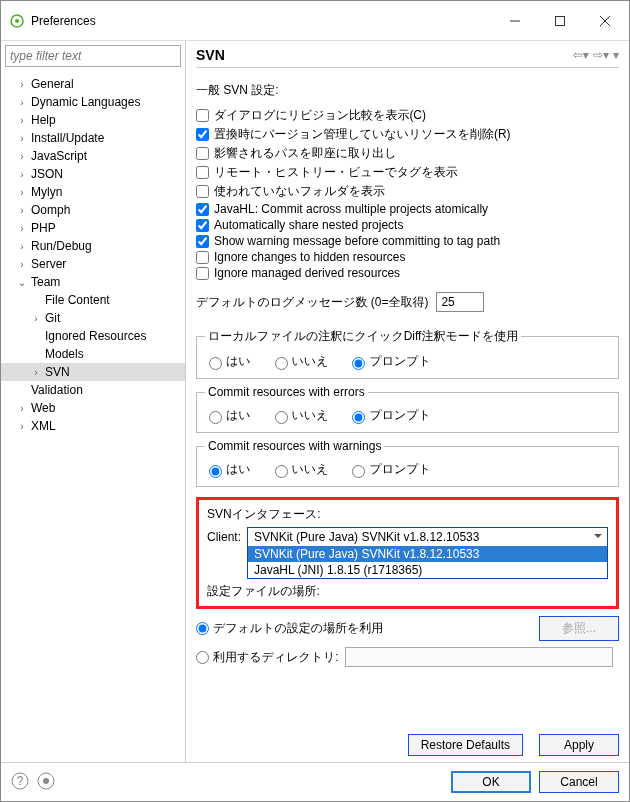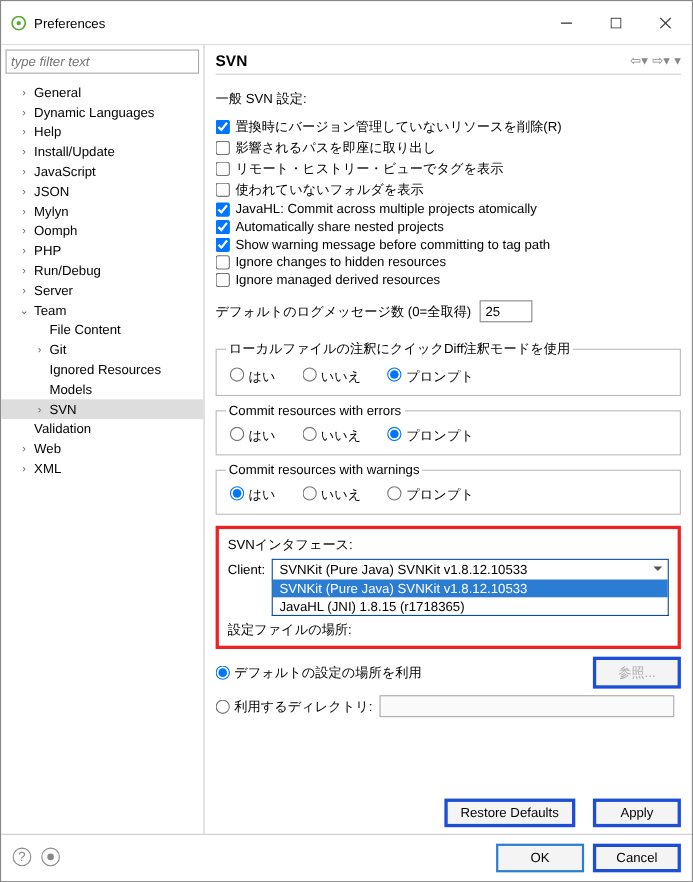--- a/index.html
+++ b/index.html
@@ -22,33 +22,33 @@
 .content-title { font-size: 14px; font-weight: 600; flex: 1; }
 .nav-icons { display: flex; gap: 4px; color: #888; }
 .section-title { margin: 4px 0 6px 0; }
 .chk-row { display: flex; align-items: center; margin: 2px 0; }
 .chk-row input { margin-right: 5px; }
 .row-inline { display: flex; align-items: center; gap: 8px; margin: 10px 0; }
 .row-inline input[type=text] { width: 48px; padding: 2px 4px; border: 1px solid #888; }
 fieldset.grp { border: 1px solid #bbb; margin: 6px 0; padding: 4px 8px 8px 8px; }
 fieldset.grp legend { padding: 0 3px; }
 .radio-row { display: flex; gap: 24px; margin-top: 4px; margin-left: 4px; }
-.radio-row label { display: flex; align-items: flex-start; gap: 4px; }
+.radio-row label { display: flex; align-items: flex-end; gap: 4px; }
 .highlight-box { border: 3px solid #e22; padding: 6px 8px; margin: 4px 0; }
 .client-row { display: flex; align-items: center; gap: 6px; margin: 4px 0; }
 .select-wrap { flex: 1; position: relative; }
 .select-display { border: 1px solid #0a4b9b; background: #fff; padding: 2px 20px 2px 6px; position: relative; }
 .select-display::after { content: ""; position: absolute; right: 5px; top: 6px; border: 4px solid transparent; border-top-color: #555; }
 .select-dropdown { position: absolute; left: 0; right: 0; top: 19px; border: 1px solid #0a4b9b; border-top: none; background: #fff; z-index: 10; }
 .select-opt { padding: 1px 6px; }
 .select-opt.sel { background: #2b7cd3; color: #fff; }
 .cfg-row { display: flex; align-items: center; margin: 3px 0; }
 .cfg-row label { display: flex; align-items: center; gap: 4px; }
 .dir-input { flex: 1; margin: 0 6px; padding: 2px 4px; border: 1px solid #aaa; background: #fafafa; }
-.btn { border: 3px solid #1d4ed8; background: #f4f4f4; padding: 3px 12px; min-width: 80px; text-align: center; }
+.btn { border: 1px solid #1d4ed8; background: #f4f4f4; padding: 3px 12px; min-width: 80px; text-align: center; }
 .btn:disabled, .btn.disabled { color: #aaa; }
 .btn.primary { border: 2px solid #2b7cd3; padding: 2px 11px; }
 .bottom-btns { display: flex; justify-content: flex-end; gap: 16px; margin-top: auto; padding-top: 12px; }
 .footer { border-top: 1px solid #ccc; padding: 8px 10px; display: flex; align-items: center; }
 .footer-icons { display: flex; gap: 8px; color: #666; }
 .footer-btns { margin-left: auto; display: flex; gap: 8px; }
 </style>
 </head>
 <body>
 
@@ -172,20 +172,24 @@
       <span class="content-title">SVN</span>
       <div class="nav-icons">
         <span>⇦▾</span>
         <span>⇨▾</span>
         <span>▾</span>
       </div>
     </div>
 
     <div class="section-title">一般 SVN 設定:</div>
     <div id="checks">
+        <div class="chk-row">
+          <input type="checkbox" style="">
+          <span>ダイアログにリビジョン比較を表示(C)</span>
+        </div>
         <div class="chk-row">
           <input type="checkbox" checked="" style="">
           <span>置換時にバージョン管理していないリソースを削除(R)</span>
         </div>
         <div class="chk-row">
           <input type="checkbox" style="">
           <span>影響されるパスを即座に取り出し</span>
         </div>
         <div class="chk-row">
           <input type="checkbox" style="">

